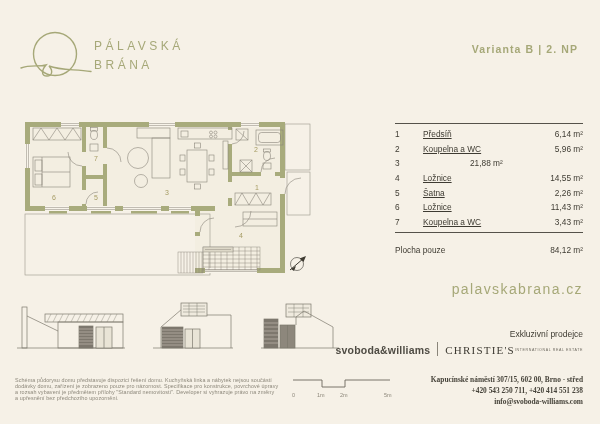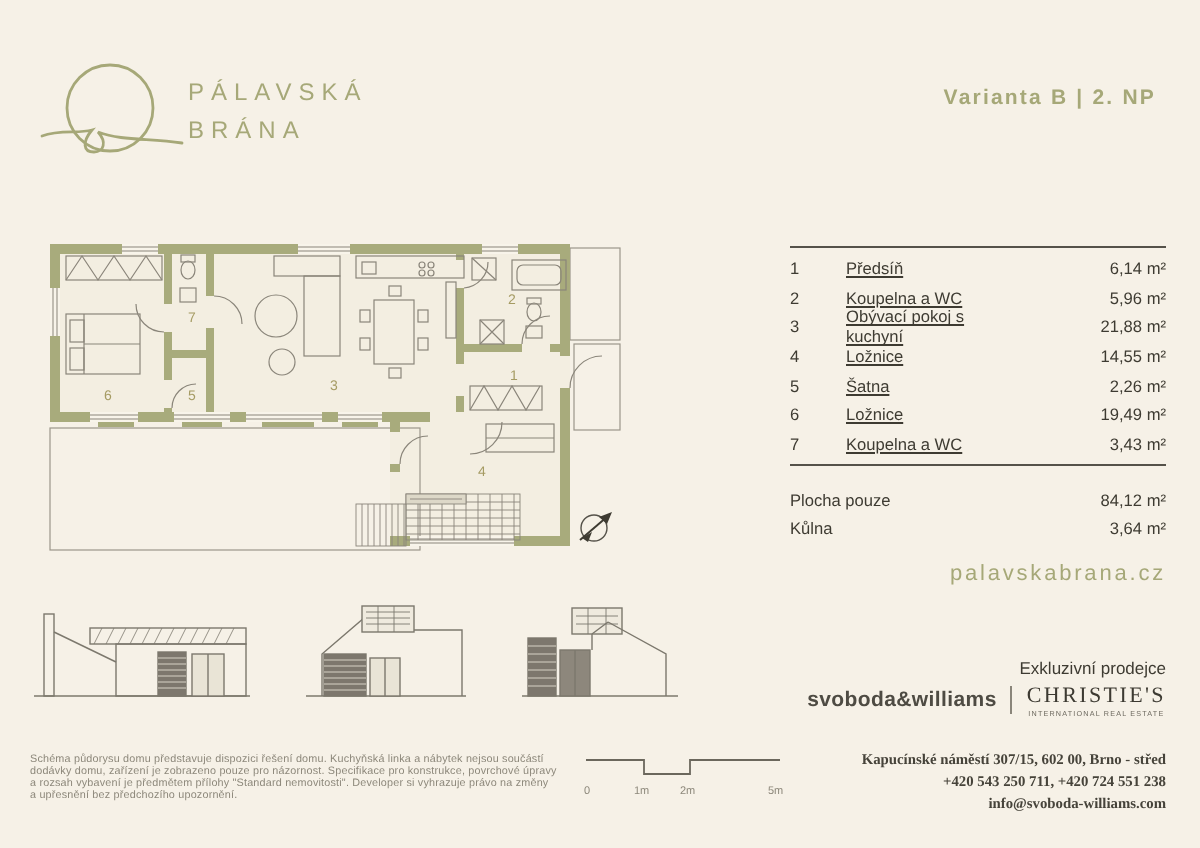--- a/index.html
+++ b/index.html
@@ -15,28 +15,28 @@
 
   
   .table{left:395px;top:123px;width:188px;border-top:1px solid #55524a;border-bottom:1px solid #55524a;padding:3px 0;}
   .trow{display:flex;align-items:center;height:14.6px;font-size:8.3px;color:#3e3b32;}
   .trow .num{width:28px;}
   .trow .lbl{flex:1;text-decoration:underline;}
   .trow .val{text-align:right;padding-left:47px;}
   .totals{left:395px;top:243px;width:188px;}
   .trow2{display:flex;align-items:center;height:14px;font-size:8.3px;color:#3e3b32;}
   .trow2 .lbl{flex:1;}
-  .website{right:17px;top:281px;color:#a6a878;font-size:11px;letter-spacing:1.4px;text-align:right;}
+  .website{right:17px;top:281px;color:#a6a878;font-size:14px;letter-spacing:1.4px;text-align:right;}
 
   
   .exclusive{right:17px;top:329px;font-size:8.5px;color:#3e3b32;text-align:right;}
-  .agency-row{right:17px;top:342px;display:flex;align-items:center;justify-content:flex-end;}
+  .agency-row{right:17px;top:342px;display:flex;align-items:flex-end;justify-content:flex-end;}
   .sw{font-size:10.5px;font-weight:700;color:#4e4b43;letter-spacing:0.2px;}
   .agency-div{width:1px;height:14px;background:#8a857a;margin:0 7px;}
-  .christies{display:flex;flex-direction:column;align-items:center;}
+  .christies{display:flex;flex-direction:row;align-items:center;}
   .christies .main{font-family:"Liberation Serif",serif;font-size:11px;letter-spacing:1.2px;color:#3d3a32;}
   .christies .sub{font-size:3.6px;letter-spacing:0.6px;color:#6d695f;margin-top:0.5px;}
   .address{right:17px;top:374px;font-size:7.4px;font-weight:700;color:#46433a;text-align:right;line-height:11px;font-family:Liberation Serif, serif;}
 
   
   .disclaimer{left:15px;top:378px;font-size:5.4px;line-height:5.9px;color:#8d887b;letter-spacing:0.1px;}
 
   svg text{font-family:"Liberation Sans",sans-serif;}
 </style>
 </head>
@@ -254,70 +254,65 @@
       <span class="lbl">Předsíň</span>
       <span class="val">6,14 m²</span>
     </div>
     <div class="trow">
       <span class="num">2</span>
       <span class="lbl">Koupelna a WC</span>
       <span class="val">5,96 m²</span>
     </div>
     <div class="trow">
       <span class="num">3</span>
-      <span class="lbl">Obývací pokoj s kuchyní</span>
       <span class="val">21,88 m²</span>
     </div>
     <div class="trow">
       <span class="num">4</span>
       <span class="lbl">Ložnice</span>
       <span class="val">14,55 m²</span>
     </div>
     <div class="trow">
       <span class="num">5</span>
       <span class="lbl">Šatna</span>
       <span class="val">2,26 m²</span>
     </div>
     <div class="trow">
       <span class="num">6</span>
       <span class="lbl">Ložnice</span>
-      <span class="val">19,49 m²</span>
+      <span class="val">11,43 m²</span>
     </div>
     <div class="trow">
       <span class="num">7</span>
       <span class="lbl">Koupelna a WC</span>
       <span class="val">3,43 m²</span>
     </div>
   </div>
 
   <div class="abs totals">
     <div class="trow2">
       <span class="lbl">Plocha pouze</span>
       <span class="val">84,12 m²</span>
-    </div>
-    <div class="trow2">
-      <span class="lbl">Kůlna</span>
-      <span class="val">3,64 m²</span>
     </div>
   </div>
 
   <div class="abs website">palavskabrana.cz</div>
 
   <div class="abs exclusive">Exkluzivní prodejce</div>
   <div class="abs agency-row">
     <span class="sw">svoboda&amp;williams</span>
     <span class="agency-div"></span>
     <span class="christies">
       <span class="main">CHRISTIE'S</span>
       <span class="sub">INTERNATIONAL REAL ESTATE</span>
     </span>
   </div>
   <div class="abs address">
     <div>Kapucínské náměstí 307/15, 602 00, Brno - střed</div>
-    <div>+420 543 250 711, +420 724 551 238</div>
+    <div>+420 543 250 711, +420 414 551 238</div>
     <div>info@svoboda-williams.com</div>
   </div>
 
   <div class="abs disclaimer">
     <div>Schéma půdorysu domu představuje dispozici řešení domu. Kuchyňská linka a nábytek nejsou součástí</div>
     <div>dodávky domu, zařízení je zobrazeno pouze pro názornost. Specifikace pro konstrukce, povrchové úpravy</div>
     <div>a rozsah vybavení je předmětem přílohy "Standard nemovitosti". Developer si vyhrazuje právo na změny</div>
     <div>a upřesnění bez předchozího upozornění.</div>
   </div>
 

